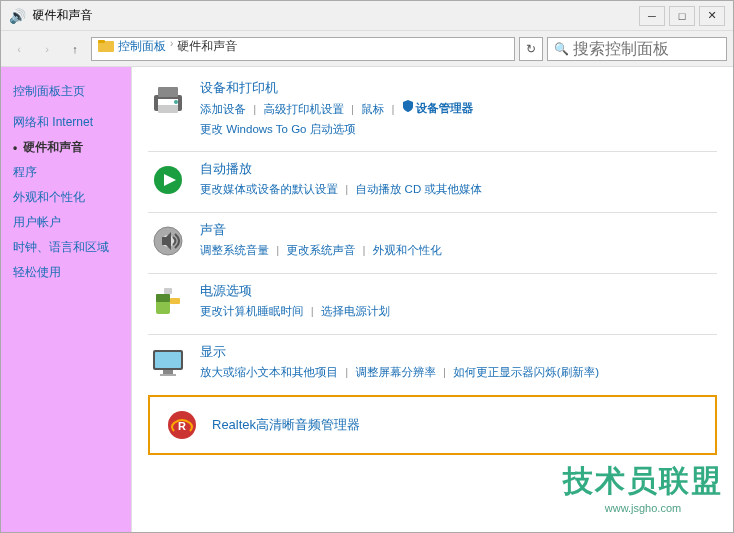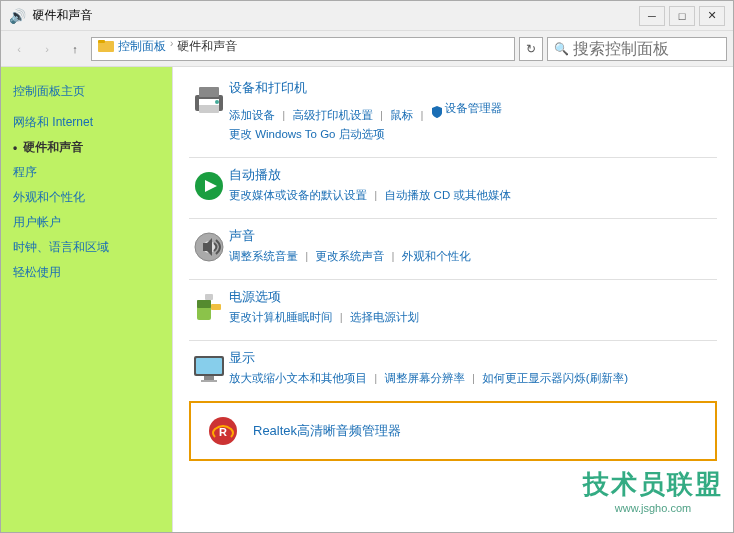--- a/index.html
+++ b/index.html
@@ -151,22 +151,22 @@
 
     
     .main-content {
       display: flex;
       flex: 1;
       overflow: hidden;
     }
 
     
     .sidebar {
-      width: 172px;
-      background: #bef264;
+      width: 131px;
+      background: #f0abfc;
       border-right: 1px solid #e0e0e0;
       padding: 12px 0;
       flex-shrink: 0;
     }
 
     .sidebar-item {
       padding: 4px 12px;
       font-size: 12px;
       color: #1a6eb5;
       cursor: pointer;
@@ -189,20 +189,21 @@
       flex: 1;
       padding: 12px 16px;
       overflow-y: auto;
       background: #fff;
     }
 
     .section {
       margin-bottom: 12px;
       display: flex;
       align-items: flex-start;
+      gap: 12px;
     }
 
     .section-icon {
       width: 40px;
       height: 40px;
       flex-shrink: 0;
       display: flex;
       align-items: center;
       justify-content: center;
     }
@@ -263,21 +264,21 @@
     .watermark {
       position: absolute;
       bottom: 18px;
       right: 10px;
       display: flex;
       flex-direction: column;
       align-items: center;
     }
 
     .watermark-top {
-      font-size: 26px;
+      font-size: 30px;
       font-weight: bold;
       color: rgba(0,150,100,0.8);
       letter-spacing: 2px;
       text-align: right;
     }
 
     .watermark-bottom {
       font-size: 11px;
       color: rgba(0,120,80,0.7);
     }
@@ -374,21 +375,21 @@
         </div>
         <div class="section-body">
           <div class="section-title">设备和打印机</div>
           <div class="section-links">
             <span class="section-link">添加设备</span>
             <span class="sep">|</span>
             <span class="section-link">高级打印机设置</span>
             <span class="sep">|</span>
             <span class="section-link">鼠标</span>
             <span class="sep">|</span>
-            <span style="display:inline-flex;align-items:flex-end;gap:2px;">
+            <span style="display:inline-flex;align-items:flex-start;gap:2px;font-weight:bold;">
               <svg width="12" height="14" viewBox="0 0 12 14">
                 <path d="M6 1 L11 3 L11 8 C11 11 6 13 6 13 C6 13 1 11 1 8 L1 3 Z" fill="#1a6eb5"></path>
               </svg>
               <span class="section-link">设备管理器</span>
             </span>
           </div>
           <div class="section-links">
             <span class="section-link">更改 Windows To Go 启动选项</span>
           </div>
         </div>

